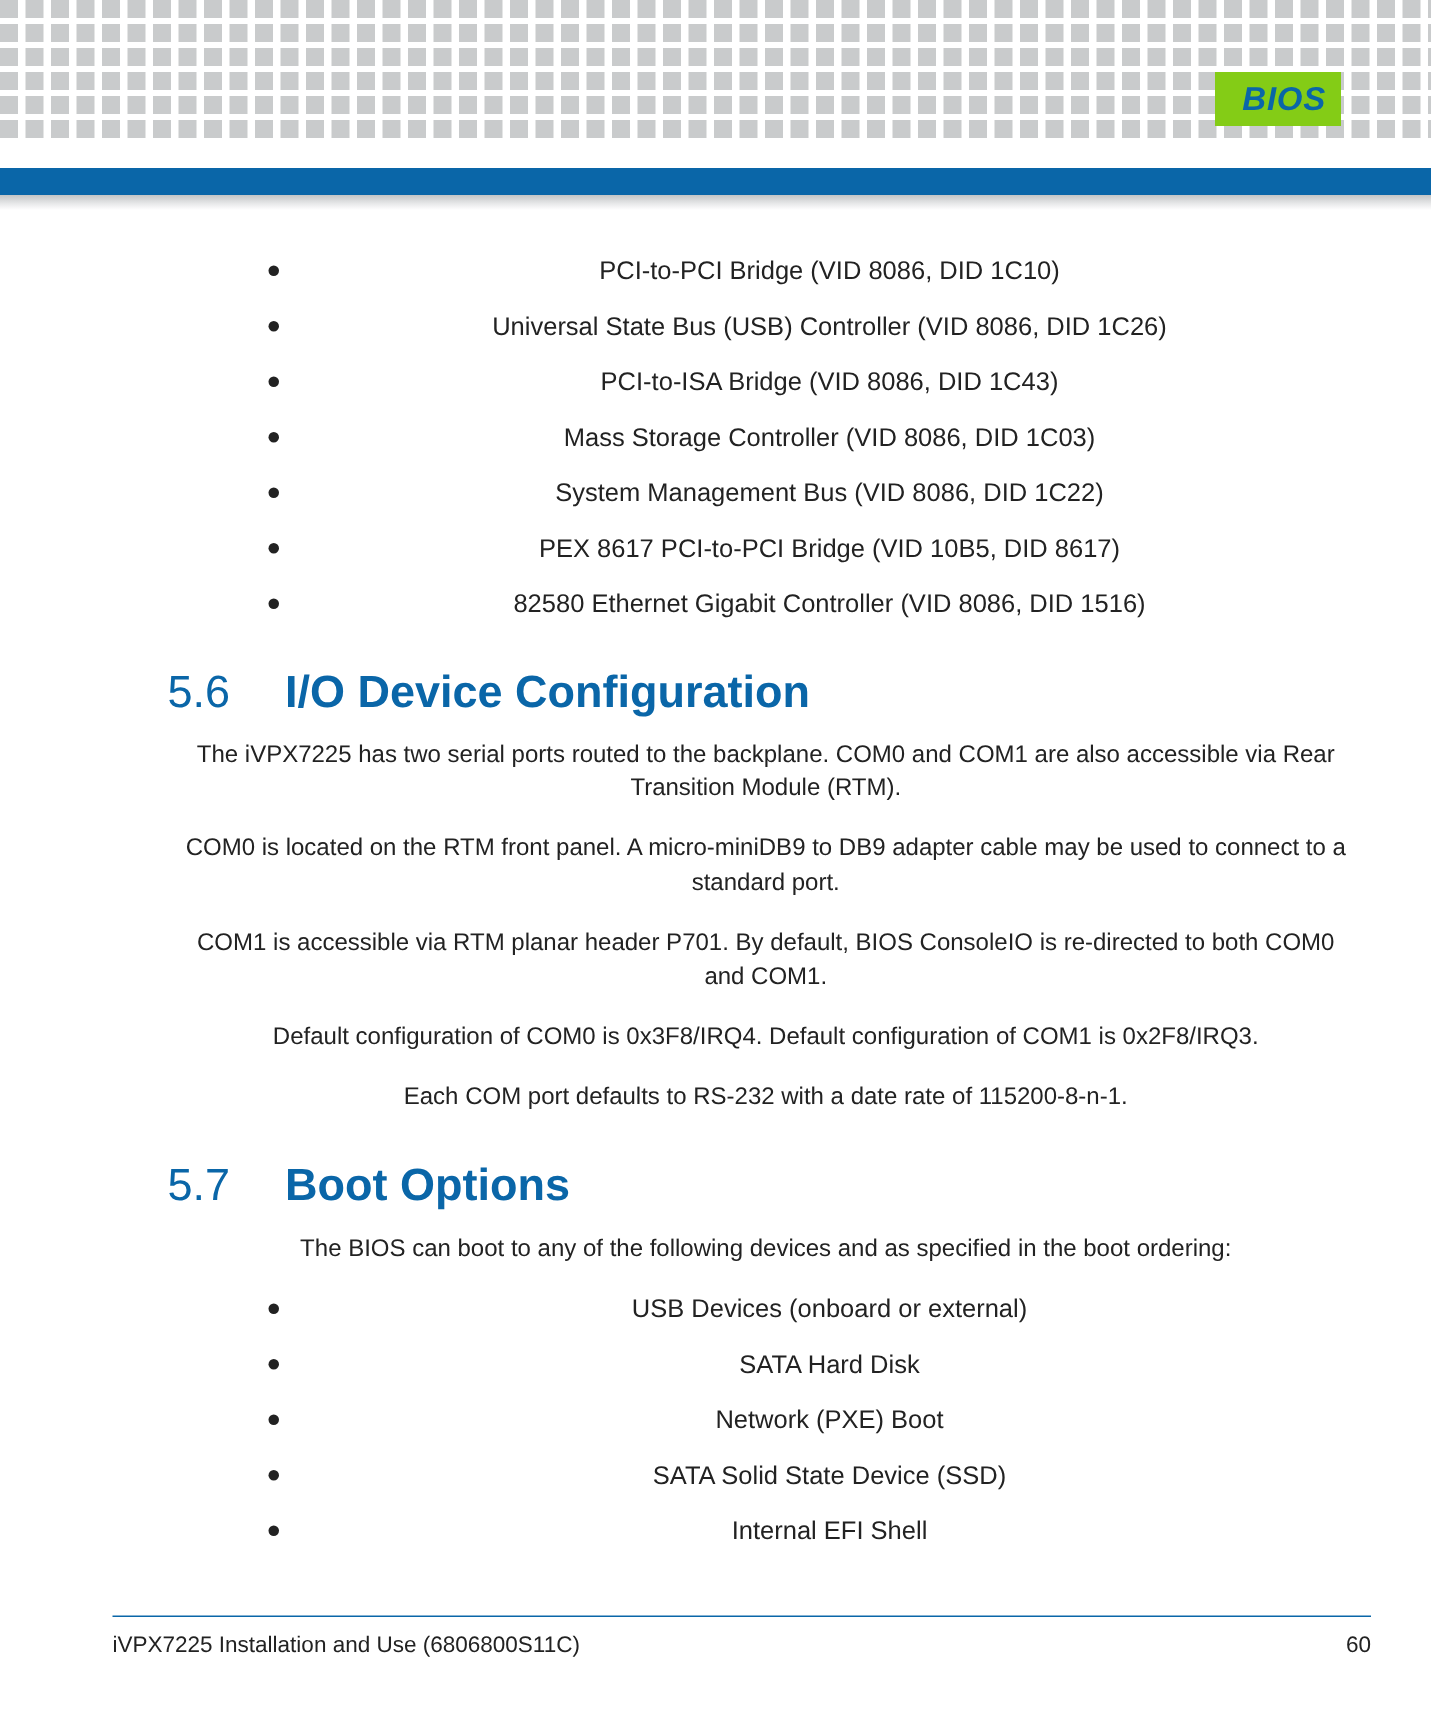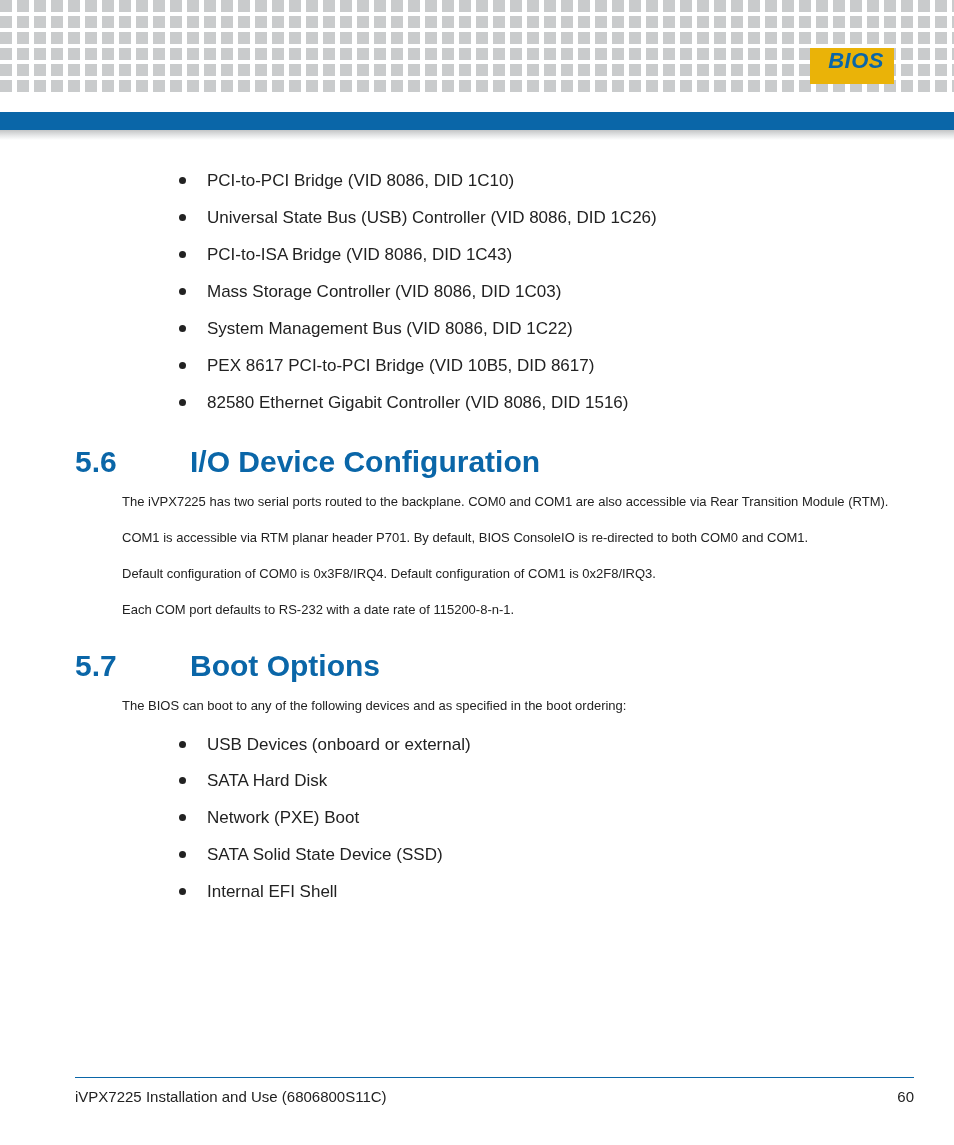--- a/index.html
+++ b/index.html
@@ -27,23 +27,24 @@
     display: inline-block;
     width: 12px; height: 12px;
     background: #c9cbcc;
     margin-right: 5px;
   }
   .banner-title {
     position: absolute;
     right: 60px;
     top: 48px;
     height: 36px;
-    background: #eab308;
+    background: #84cc16;
     padding: 0 10px 0 18px;
     display: flex;
+    align-items: center;
   }
   .banner-title span {
     color: #0a66a8;
     font-weight: 700;
     font-style: italic;
     font-size: 22px;
     letter-spacing: .5px;
   }
   .blue-bar {
     position: absolute;
@@ -55,20 +56,21 @@
     position: absolute;
     top: 130px; left: 0; right: 0;
     height: 10px;
     background: linear-gradient(to bottom, #c3c5c6, #e9eaeb 60%, #fff);
   }
   .content {
     position: absolute;
     top: 170px;
     left: 75px;
     right: 55px;
+    text-align: center;
   }
   ul.bullets {
     list-style: none;
     margin-left: 100px;
     margin-bottom: 28px;
   }
   ul.bullets li {
     position: relative;
     padding-left: 32px;
     font-size: 17px;
@@ -85,33 +87,33 @@
     border-radius: 50%;
   }
   .section-head {
     display: flex;
     align-items: baseline;
     margin-top: 30px;
     margin-bottom: 14px;
   }
   .section-num {
     color: #0a66a8;
-    font-weight: 700;
+    font-weight: 400;
     font-size: 30px;
     width: 115px;
     flex-shrink: 0;
   }
   .section-title {
     color: #0a66a8;
     font-weight: 700;
     font-size: 30px;
   }
   .body-text {
     margin-left: 47px;
-    font-size: 13px;
+    font-size: 16px;
     line-height: 1.4;
     color: #222;
     margin-bottom: 18px;
   }
   ul.bullets.tight { margin-left: 100px; margin-top: 4px; }
   .footer {
     position: absolute;
     bottom: 40px;
     left: 75px; right: 40px;
     border-top: 1px solid #0a66a8;
@@ -151,20 +153,21 @@
     <li>System Management Bus (VID 8086, DID 1C22)</li>
     <li>PEX 8617 PCI-to-PCI Bridge (VID 10B5, DID 8617)</li>
     <li>82580 Ethernet Gigabit Controller (VID 8086, DID 1516)</li>
   </ul>
 
   <div class="section-head">
     <div class="section-num">5.6</div>
     <div class="section-title">I/O Device Configuration</div>
   </div>
   <p class="body-text">The iVPX7225 has two serial ports routed to the backplane. COM0 and COM1 are also accessible via Rear Transition Module (RTM).</p>
+  <p class="body-text">COM0 is located on the RTM front panel. A micro-miniDB9 to DB9 adapter cable may be used to connect to a standard port.</p>
   <p class="body-text">COM1 is accessible via RTM planar header P701. By default, BIOS ConsoleIO is re-directed to both COM0 and COM1.</p>
   <p class="body-text">Default configuration of COM0 is 0x3F8/IRQ4. Default configuration of COM1 is 0x2F8/IRQ3.</p>
   <p class="body-text">Each COM port defaults to RS-232 with a date rate of 115200-8-n-1.</p>
 
   <div class="section-head">
     <div class="section-num">5.7</div>
     <div class="section-title">Boot Options</div>
   </div>
   <p class="body-text">The BIOS can boot to any of the following devices and as specified in the boot ordering:</p>
   <ul class="bullets tight">

